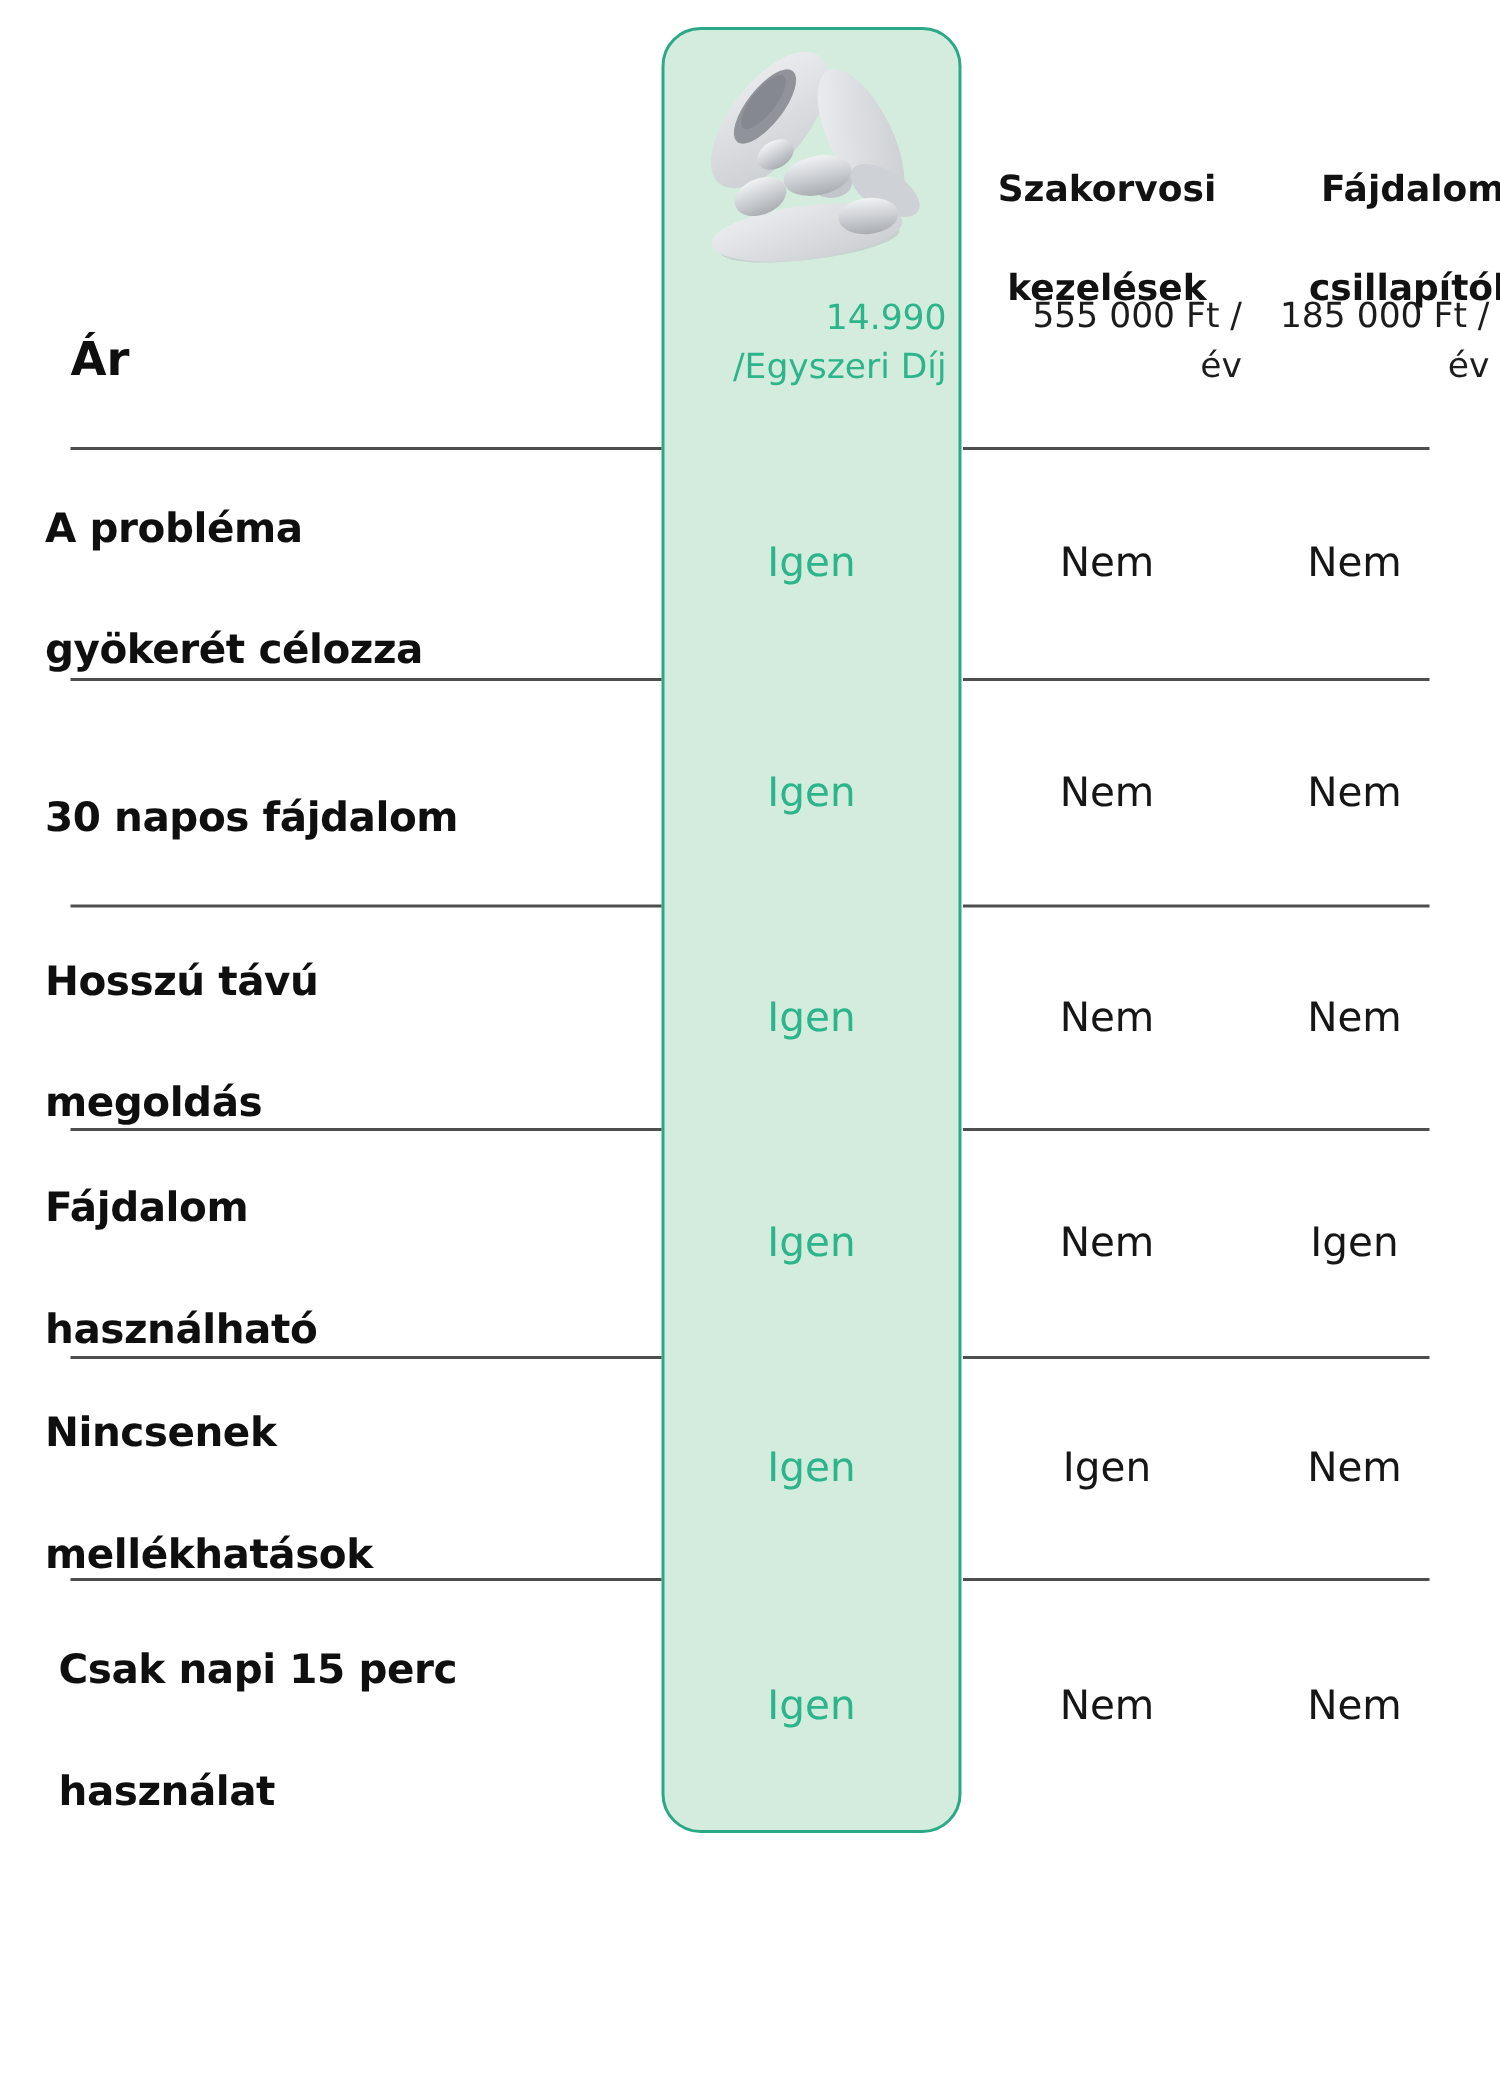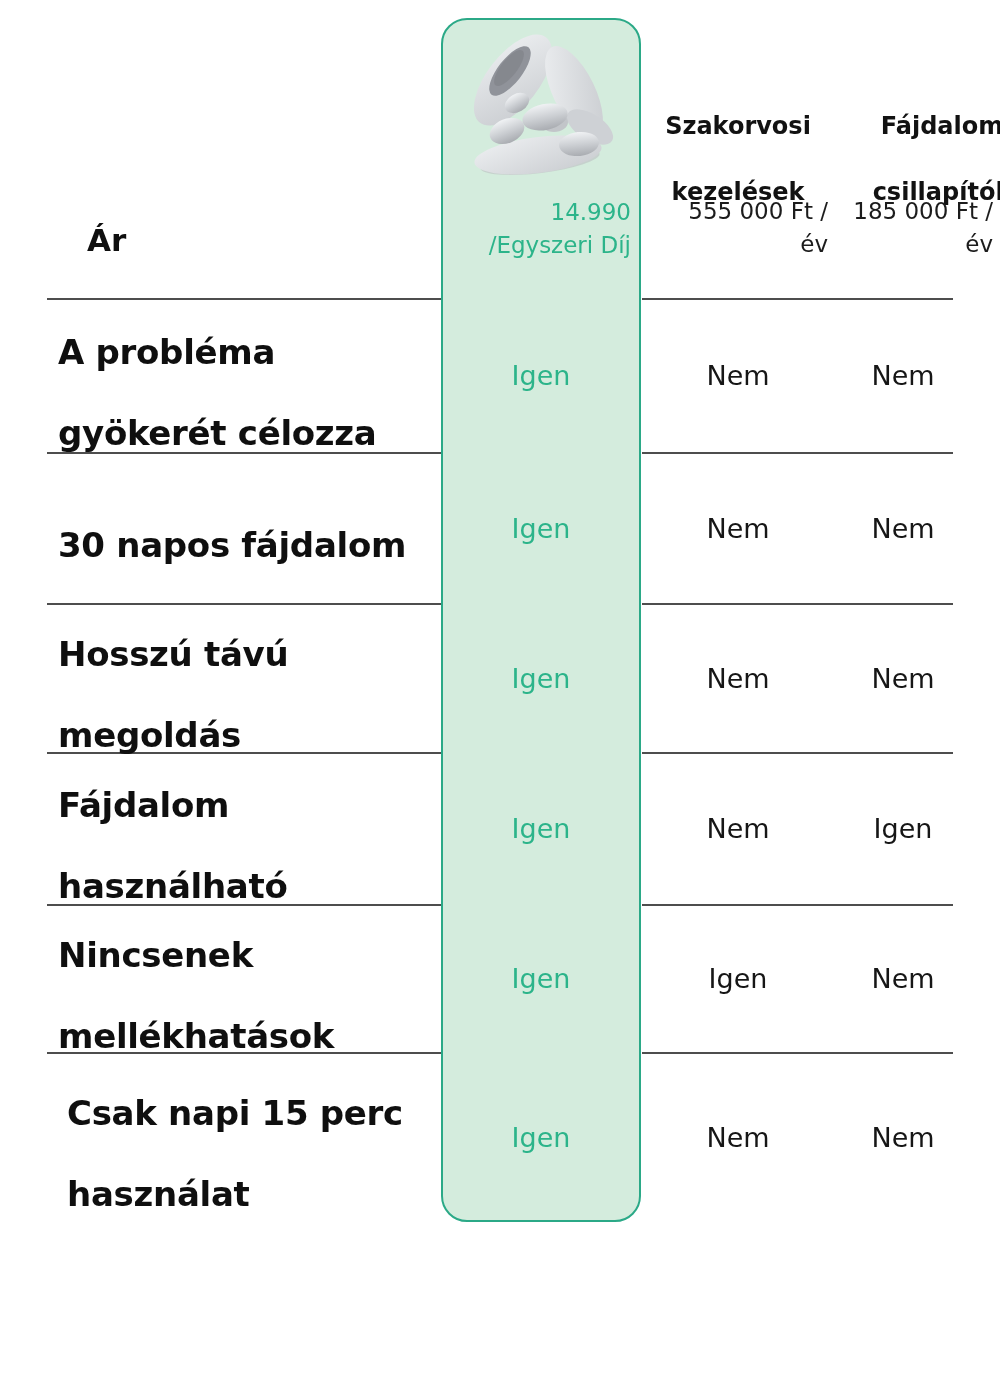--- a/index.html
+++ b/index.html
@@ -19,35 +19,35 @@
   .hrseg{left:642px;width:311px;}
   .y0{top:298px}.y1{top:452px}.y2{top:603px}.y3{top:752px}.y4{top:904px}.y5{top:1052px}
   
   .r0{top:299px;height:153px}
   .r1{top:453px;height:150px}
   .r2{top:604px;height:148px}
   .r3{top:753px;height:151px}
   .r4{top:905px;height:147px}
   .r5{top:1053px;height:168px}
   .row-label{
-    position:absolute;left:58px;width:394px;box-sizing:border-box;
+    position:absolute;left:30px;width:394px;box-sizing:border-box;
     display:flex;flex-direction:column;justify-content:center;
-    font-size:34px;font-weight:700;line-height:47px;letter-spacing:-0.3px;color:#0f0f0f;
+    font-size:27px;font-weight:700;line-height:47px;letter-spacing:-0.3px;color:#0f0f0f;
   }
   .row-label.indent{padding-left:9px;}
   .lbl-line{display:block;margin-top:34px;}
   .val{
     position:absolute;display:flex;align-items:center;justify-content:center;
     font-size:27px;color:#161616;
   }
   .val-product{left:443px;width:196px;color:#2cb48a;}
   .val-c1{left:648px;width:180px;}
   .val-c2{left:813px;width:180px;}
   
-  .ar-label{position:absolute;left:47px;top:222px;font-size:31px;font-weight:700;color:#0f0f0f;margin-left:40px;}
+  .ar-label{position:absolute;left:47px;top:222px;font-size:31px;font-weight:700;color:#0f0f0f;}
   .comp-name{
     position:absolute;top:76px;width:180px;text-align:center;
     font-size:24px;font-weight:700;line-height:32px;color:#121212;
   }
   .comp-name.c1{left:648px}.comp-name.c2{left:852px}
   .comp-price{
     position:absolute;top:195px;width:180px;text-align:right;
     font-size:23px;line-height:33px;color:#1c1c1c;
   }
   .comp-price.c1{left:648px}.comp-price.c2{left:813px}

